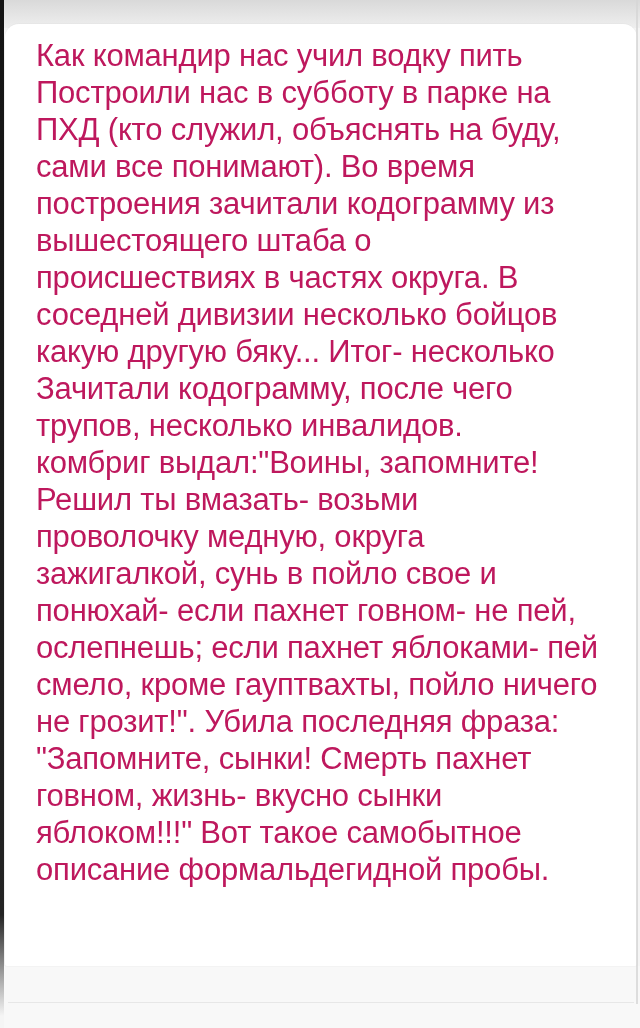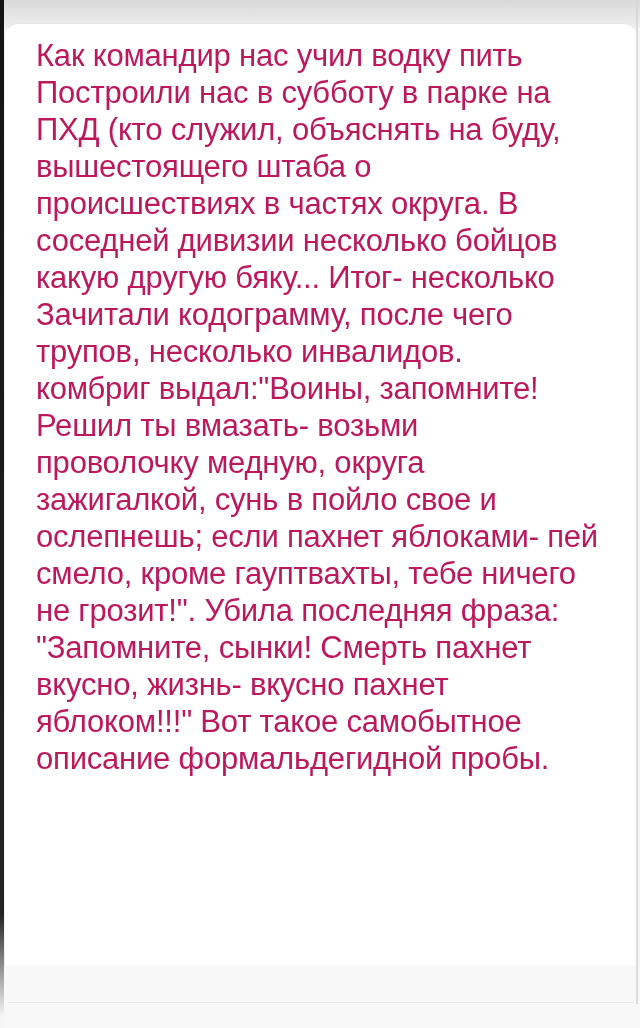--- a/index.html
+++ b/index.html
@@ -81,35 +81,38 @@
 <body>
 
 <div class="screen">
   <div class="top-band"></div>
   <div class="footer-area"></div>
   <div class="card">
     <div class="story">
         <div class="line">Как командир нас учил водку пить</div>
         <div class="line">Построили нас в субботу в парке на</div>
         <div class="line">ПХД (кто служил, объяснять на буду,</div>
+        <div class="line">сами все понимают). Во время</div>
+        <div class="line">построения зачитали кодограмму из</div>
         <div class="line">вышестоящего штаба о</div>
         <div class="line">происшествиях в частях округа. В</div>
         <div class="line">соседней дивизии несколько бойцов</div>
         <div class="line">какую другую бяку... Итог- несколько</div>
         <div class="line">Зачитали кодограмму, после чего</div>
         <div class="line">трупов, несколько инвалидов.</div>
         <div class="line">комбриг выдал:"Воины, запомните!</div>
         <div class="line">Решил ты вмазать- возьми</div>
         <div class="line">проволочку медную, округа</div>
         <div class="line">зажигалкой, сунь в пойло свое и</div>
+        <div class="line">понюхай- если пахнет говном- не пей,</div>
         <div class="line">ослепнешь; если пахнет яблоками- пей</div>
-        <div class="line">смело, кроме гауптвахты, тебе ничего</div>
+        <div class="line">смело, кроме гауптвахты, пойло ничего</div>
         <div class="line">не грозит!". Убила последняя фраза:</div>
         <div class="line">"Запомните, сынки! Смерть пахнет</div>
-        <div class="line">вкусно, жизнь- вкусно пахнет</div>
+        <div class="line">говном, жизнь- вкусно сынки</div>
         <div class="line">яблоком!!!" Вот такое самобытное</div>
         <div class="line">описание формальдегидной пробы.</div>
       </div>
   </div>
   <div class="bottom-divider"></div>
   <div class="right-line"></div>
   <div class="left-strip"></div>
 </div>
 
 </body></html>

